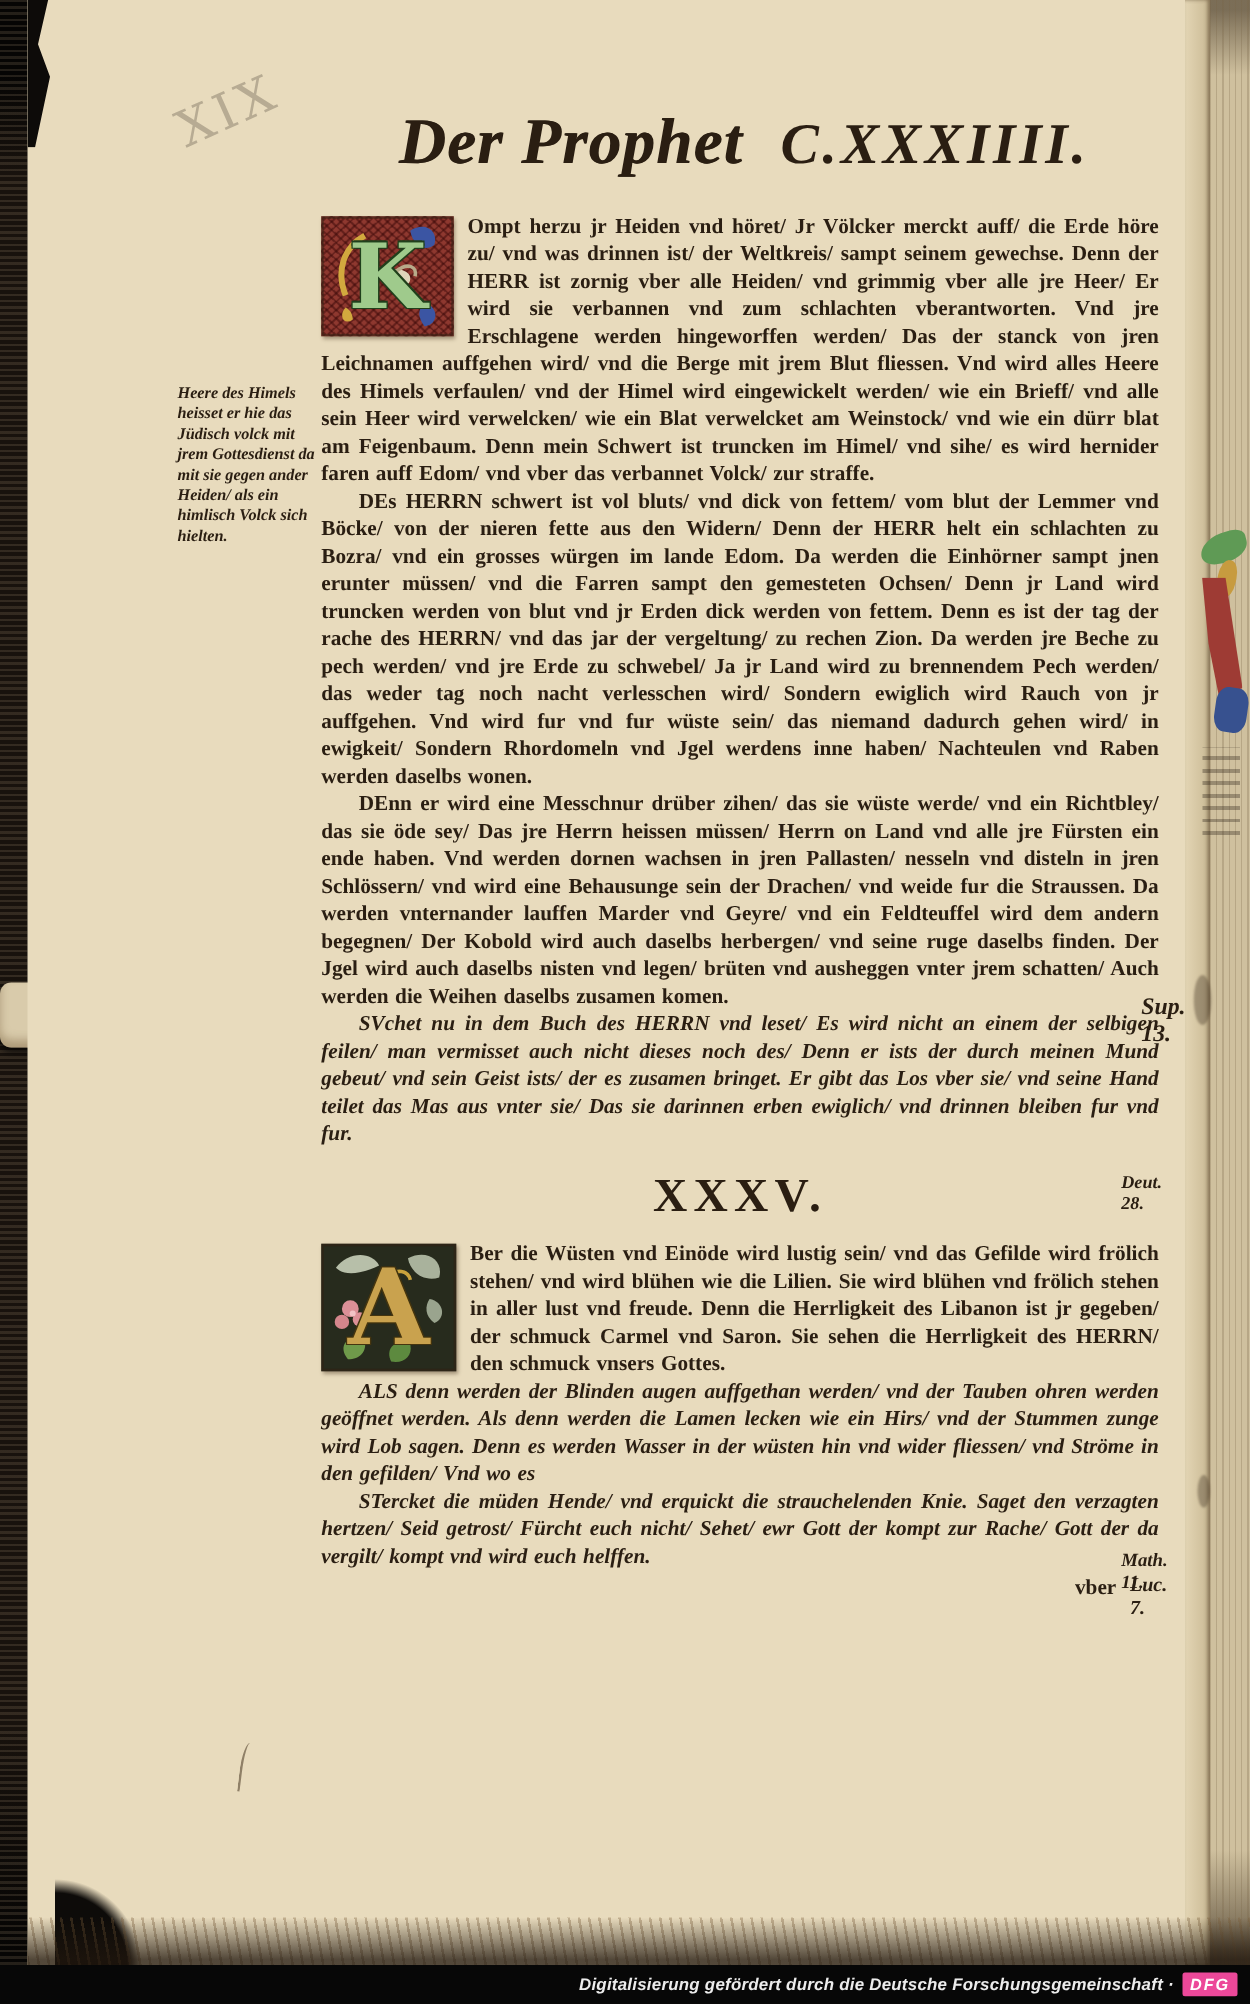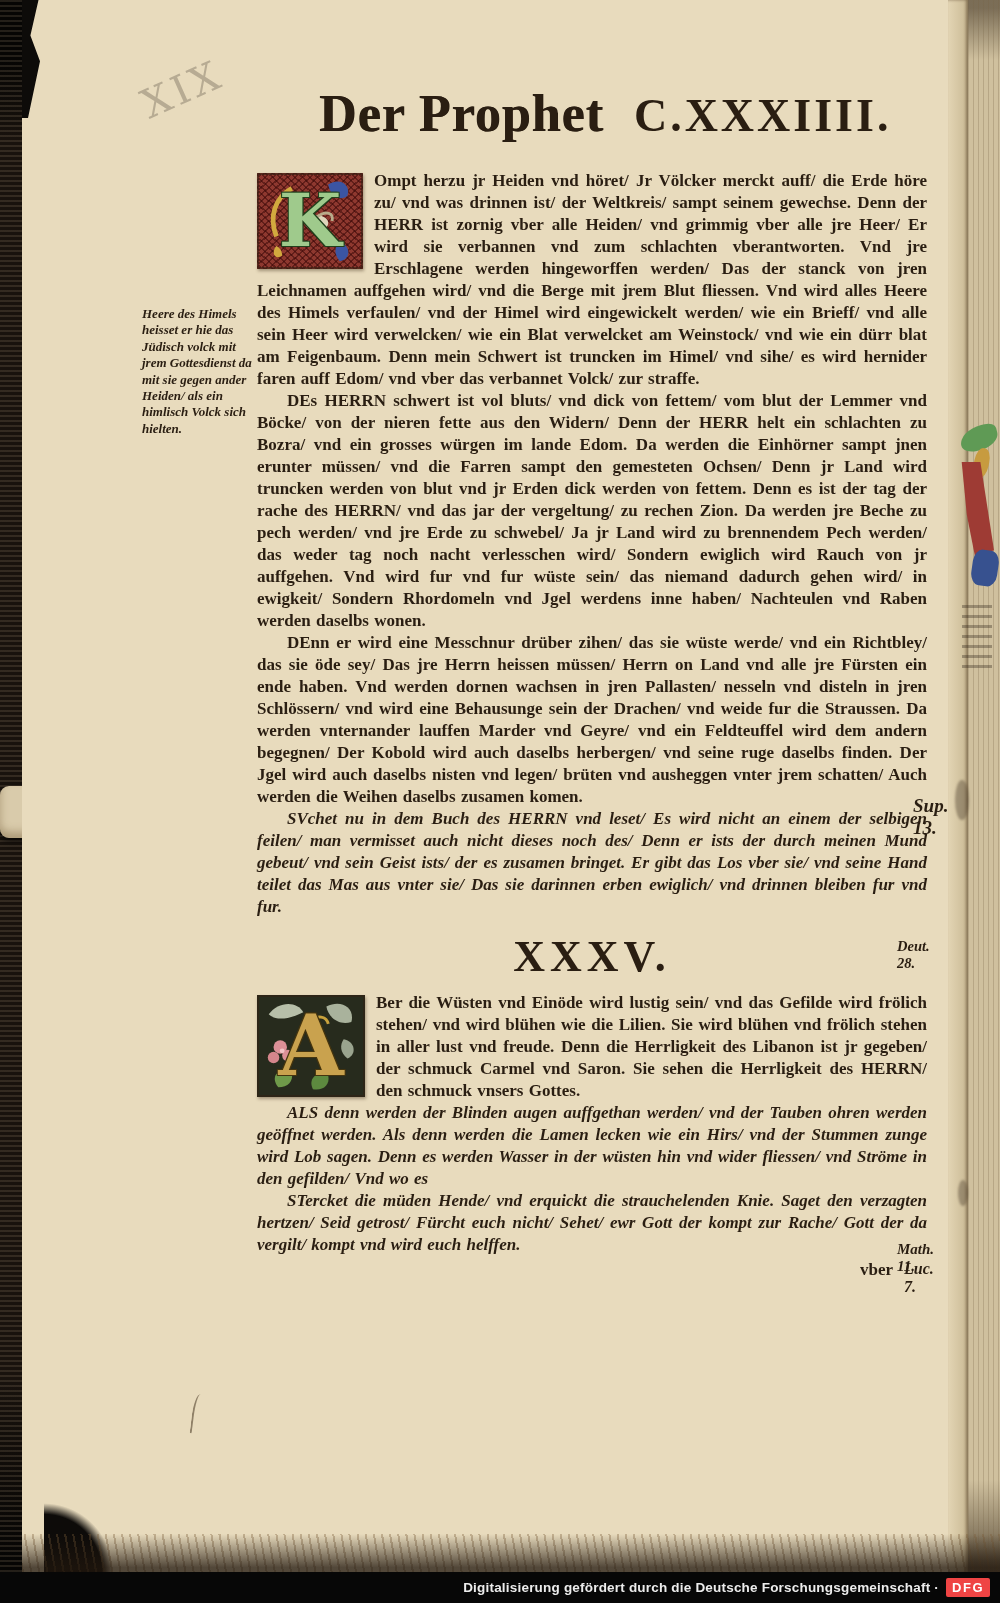--- a/index.html
+++ b/index.html
@@ -41,36 +41,36 @@
     border-radius:45%;transform:rotate(12deg);}
   .sliver-red{position:absolute;left:960px;top:462px;width:34px;height:96px;background:#9e3b34;
     clip-path:polygon(5% 0,60% 0,100% 92%,45% 100%,20% 55%);}
   .sliver-blue{position:absolute;left:972px;top:550px;width:26px;height:36px;background:#37518f;
     border-radius:35%;transform:rotate(8deg);}
   .sliver-marks{position:absolute;left:962px;top:598px;width:30px;height:70px;opacity:.55;
     background:repeating-linear-gradient(0deg,rgba(40,30,20,.6) 0 3px,transparent 3px 10px);}
   .smudge{position:absolute;background:rgba(55,40,25,.35);border-radius:50%;filter:blur(1px);}
   
   .ink{color:#2a1e12;}
-  .header-row{position:absolute;left:235px;top:84px;width:676px;white-space:nowrap;}
+  .header-row{position:absolute;left:235px;top:84px;width:676px;white-space:nowrap;font-style:italic;}
   .title-blackletter{font-size:52px;font-weight:700;margin-left:62px;letter-spacing:1px;
     text-shadow:.6px 0 currentColor;}
   .chapter-roman{font-size:46px;font-weight:700;margin-left:30px;letter-spacing:3px;}
   .marg{position:absolute;font-weight:700;font-style:italic;}
   .marg-left{left:120px;top:306px;width:120px;font-size:13px;line-height:16.4px;}
   .marg-r0{left:891px;top:795px;font-size:19px;}
   .marg-r1{left:875px;top:898px;font-size:14.5px;margin-top:40px;}
   .marg-r2{left:875px;top:1241px;font-size:15px;}
   .marg-r3{left:882px;top:1260px;font-size:16px;}
   .textblock{position:absolute;left:235px;top:170px;width:670px;font-size:17px;line-height:22px;
     text-align:justify;font-weight:700;word-spacing:1px;}
   .textblock p{margin:0;}
   .ind{text-indent:30px;}
   .gap{margin-top:9px;font-style:italic;}
-  h2.ch35{font-size:44px;line-height:46px;text-align:center;font-weight:700;
+  h2.ch35{font-size:38px;line-height:46px;text-align:center;font-weight:700;
     margin:16px 0 12px;letter-spacing:5px;}
   .catchword{text-align:right;padding-right:34px;margin-top:3px;}
   
   .init{float:left;position:relative;box-sizing:border-box;border:2px solid #32211490;
     box-shadow:1px 2px 3px rgba(60,40,20,.4);}
   .init-k{width:106px;height:96px;margin:3px 11px 2px 0;background-color:#8e382f;
     background-image:repeating-linear-gradient(42deg,rgba(55,6,6,.5) 0 1.5px,transparent 1.5px 5px),
       repeating-linear-gradient(-42deg,rgba(55,6,6,.5) 0 1.5px,transparent 1.5px 5px);}
   .init-a{width:108px;height:102px;margin:3px 11px 2px 0;background-color:#272b1d;}
   .init svg{position:absolute;inset:0;width:100%;height:100%;}
@@ -81,23 +81,23 @@
   .init-a .glyph{font-size:84px;color:#c9a24e;
     text-shadow:1px 1px 0 #45350f,-1px -1px 0 #45350f,1px -1px 0 #45350f,-1px 1px 0 #45350f;}
   
   .pencil{position:absolute;left:118px;top:66px;font-size:40px;font-family:"DejaVu Serif",serif;
     color:rgba(115,105,88,.42);transform:rotate(-24deg);letter-spacing:4px;}
   .flourish{position:absolute;left:170px;top:1394px;width:8px;height:40px;
     border-left:2px solid rgba(70,52,32,.55);border-radius:60% 0 60% 0;transform:rotate(7deg);}
   
   .credit-bar{position:absolute;left:0;top:1572px;width:1000px;height:31px;background:#070707;
     display:flex;align-items:center;justify-content:flex-end;padding-right:10px;box-sizing:border-box;
-    font-family:"Liberation Sans",sans-serif;}
+    font-family:"Liberation Sans",sans-serif;font-style:italic;}
   .credit-text{color:#ececec;font-size:13.5px;font-weight:700;letter-spacing:.2px;}
-  .dfg-logo{background:#ef4444;color:#fff;font-size:13px;font-weight:700;letter-spacing:1.5px;
+  .dfg-logo{background:#ec4899;color:#fff;font-size:13px;font-weight:700;letter-spacing:1.5px;
     padding:2px 6px;margin-left:7px;border-radius:2px;}
 </style>
 </head>
 <body>
 
 <div class="scan">
 
   <div class="book-edge-left"></div>
   <div class="bookmark"></div>
 

